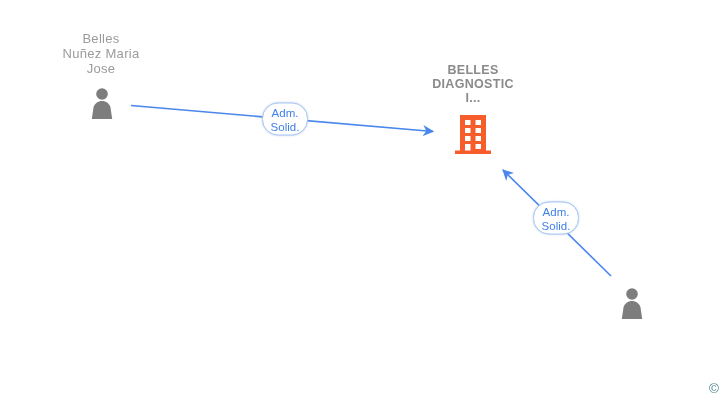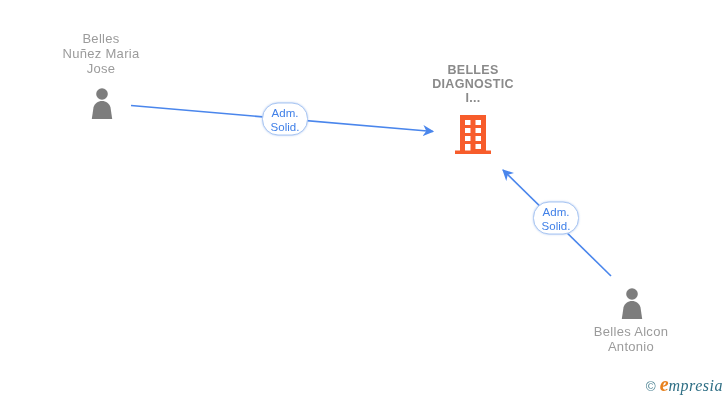--- a/index.html
+++ b/index.html
@@ -113,34 +113,27 @@
     <rect x="10" y="21" width="5.5" height="5" fill="#ffffff"></rect>
     <rect x="20.5" y="21" width="5.5" height="5" fill="#ffffff"></rect>
     <rect x="10" y="29" width="5.5" height="6.5" fill="#ffffff"></rect>
     <rect x="20.5" y="29" width="5.5" height="5" fill="#ffffff"></rect>
   </svg>
 
   <svg class="abs node" style="left:618px; top:288px;" width="28" height="31" viewBox="0 0 28 31">
     <circle cx="14" cy="6" r="5.8" fill="#7d7d7d"></circle>
     <path d="M14,13 C10,13 6.5,15.5 5.5,19.5 L3.8,31 L24.2,31 L22.5,19.5 C21.5,15.5 18,13 14,13 Z" fill="#7d7d7d"></path>
   </svg>
-  <div class="abs node" style="left:631px; top:324px;">
-    <div class="person-label">
-      <div>Belles Alcon</div>
-      <div>Antonio</div>
-    </div>
-  </div>
 
   <div class="abs edge-label-box" style="left:285px; top:119px;">
     <div>Adm.</div>
     <div>Solid.</div>
   </div>
   <div class="abs edge-label-box" style="left:556px; top:218px;">
     <div>Adm.</div>
     <div>Solid.</div>
   </div>
 
   <div class="logo">
     <span class="copy">©</span>
-    <span class="brand"><span class="brand-e">e</span><span class="brand-rest">mpresia</span></span>
   </div>
 
 </div>
 
 </body></html>

